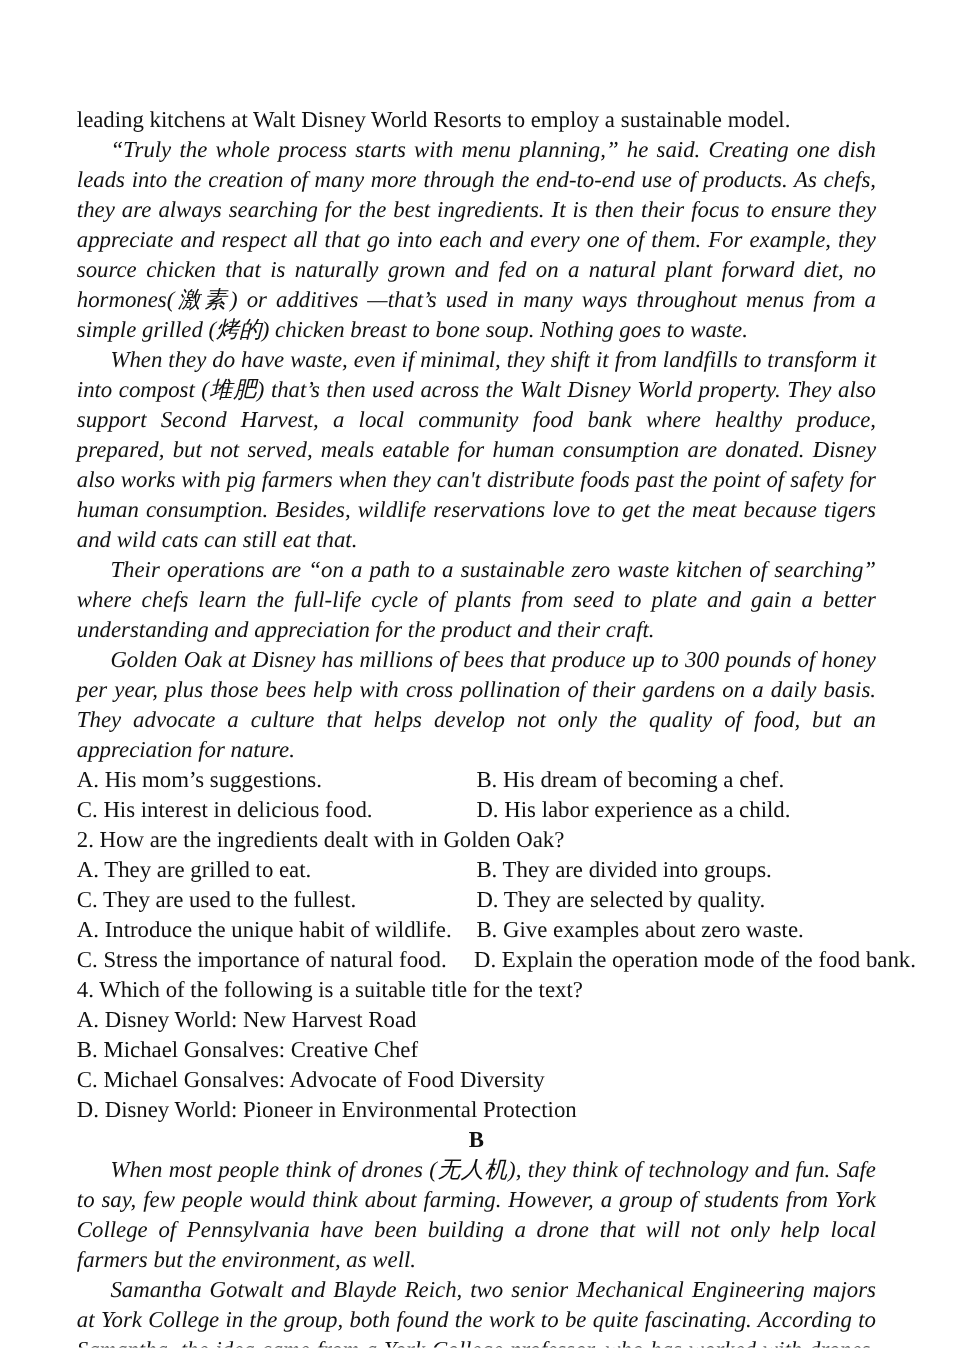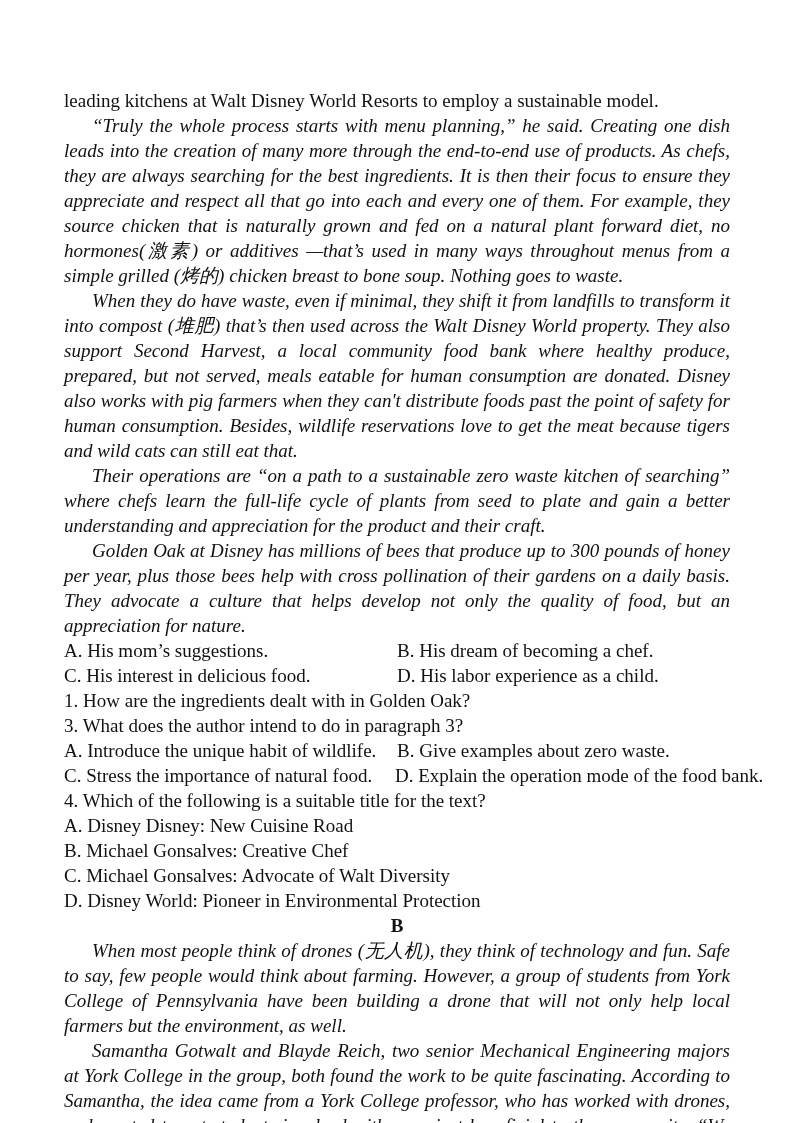--- a/index.html
+++ b/index.html
@@ -32,35 +32,42 @@
 
   <div class="opts">
     <span class="opt">A. His mom’s suggestions.</span>
     <span class="opt">B. His dream of becoming a chef.</span>
   </div>
   <div class="opts">
     <span class="opt">C. His interest in delicious food.</span>
     <span class="opt">D. His labor experience as a child.</span>
   </div>
 
-  <div class="q">1. How are the ingredients dealt with in Golden Oak?</div>
+  <div class="q">2. How are the ingredients dealt with in Golden Oak?</div>
+  <div class="opts">
+    <span class="opt">A. They are grilled to eat.</span>
+    <span class="opt">B. They are divided into groups.</span>
+  </div>
+  <div class="opts">
+    <span class="opt">C. They are used to the fullest.</span>
+    <span class="opt">D. They are selected by quality.</span>
+  </div>
 
-  <div class="q">3. What does the author intend to do in paragraph 3?</div>
   <div class="opts">
     <span class="opt">A. Introduce the unique habit of wildlife.</span>
     <span class="opt">B. Give examples about zero waste.</span>
   </div>
   <div class="opts">
     <span class="opt">C. Stress the importance of natural food.</span>
     <span class="opt">D. Explain the operation mode of the food bank.</span>
   </div>
 
   <div class="q">4. Which of the following is a suitable title for the text?</div>
-  <div class="opt-single">A. Disney Disney: New Cuisine Road</div>
+  <div class="opt-single">A. Disney World: New Harvest Road</div>
   <div class="opt-single">B. Michael Gonsalves: Creative Chef</div>
-  <div class="opt-single">C. Michael Gonsalves: Advocate of Walt Diversity</div>
+  <div class="opt-single">C. Michael Gonsalves: Advocate of Food Diversity</div>
   <div class="opt-single">D. Disney World: Pioneer in Environmental Protection</div>
 
   <div class="section-title">B</div>
   <div class="para indent">When most people think of drones (无人机), they think of technology and fun. Safe to say, few people would think about farming. However, a group of students from York College of Pennsylvania have been building a drone that will not only help local farmers but the environment, as well.</div>
   <div class="para indent">Samantha Gotwalt and Blayde Reich, two senior Mechanical Engineering majors at York College in the group, both found the work to be quite fascinating. According to Samantha, the idea came from a York College professor, who has worked with drones, and wanted to get students involved with a project beneficial to the community. “We really want to help farming and agriculture. It’s super-important to America and our economy,” Blayde says. “We</div>
 
 </div>
 
 </body></html>

